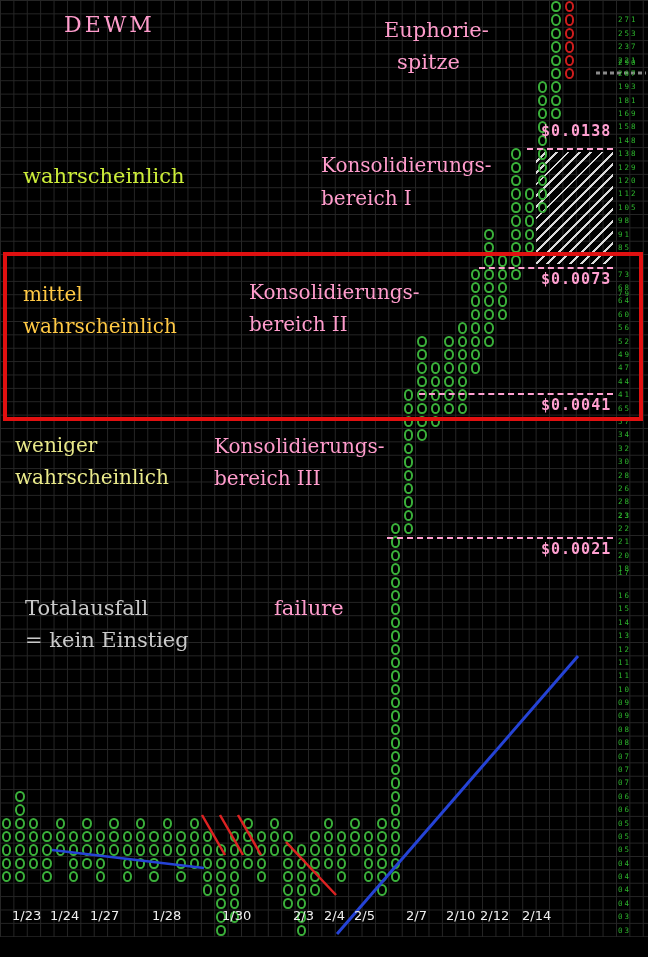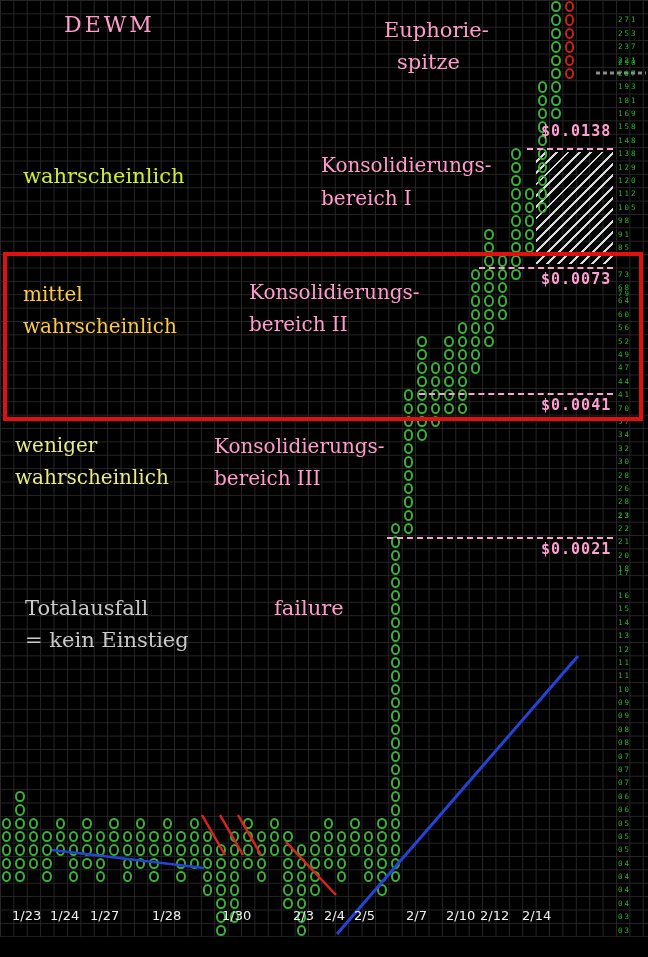--- a/index.html
+++ b/index.html
@@ -344,21 +344,21 @@
       <div class="tick" style="top: 269.72px;">73</div>
       <div class="tick" style="top: 283.106px;">68</div>
       <div class="tick" style="top: 296.492px;">64</div>
       <div class="tick" style="top: 309.878px;">60</div>
       <div class="tick" style="top: 323.264px;">56</div>
       <div class="tick" style="top: 336.65px;">52</div>
       <div class="tick" style="top: 350.036px;">49</div>
       <div class="tick" style="top: 363.422px;">47</div>
       <div class="tick" style="top: 376.808px;">44</div>
       <div class="tick" style="top: 390.194px;">41</div>
-      <div class="tick" style="top: 403.58px;">70</div>
+      <div class="tick" style="top: 403.58px;">65</div>
       <div class="tick" style="top: 416.966px;">57</div>
       <div class="tick" style="top: 430.352px;">34</div>
       <div class="tick" style="top: 443.738px;">32</div>
       <div class="tick" style="top: 457.124px;">30</div>
       <div class="tick" style="top: 470.51px;">28</div>
       <div class="tick" style="top: 483.896px;">26</div>
       <div class="tick" style="top: 497.282px;">28</div>
       <div class="tick" style="top: 510.668px; font-weight: bold;">23</div>
       <div class="tick" style="top: 524.054px;">22</div>
       <div class="tick" style="top: 537.44px;">21</div>

